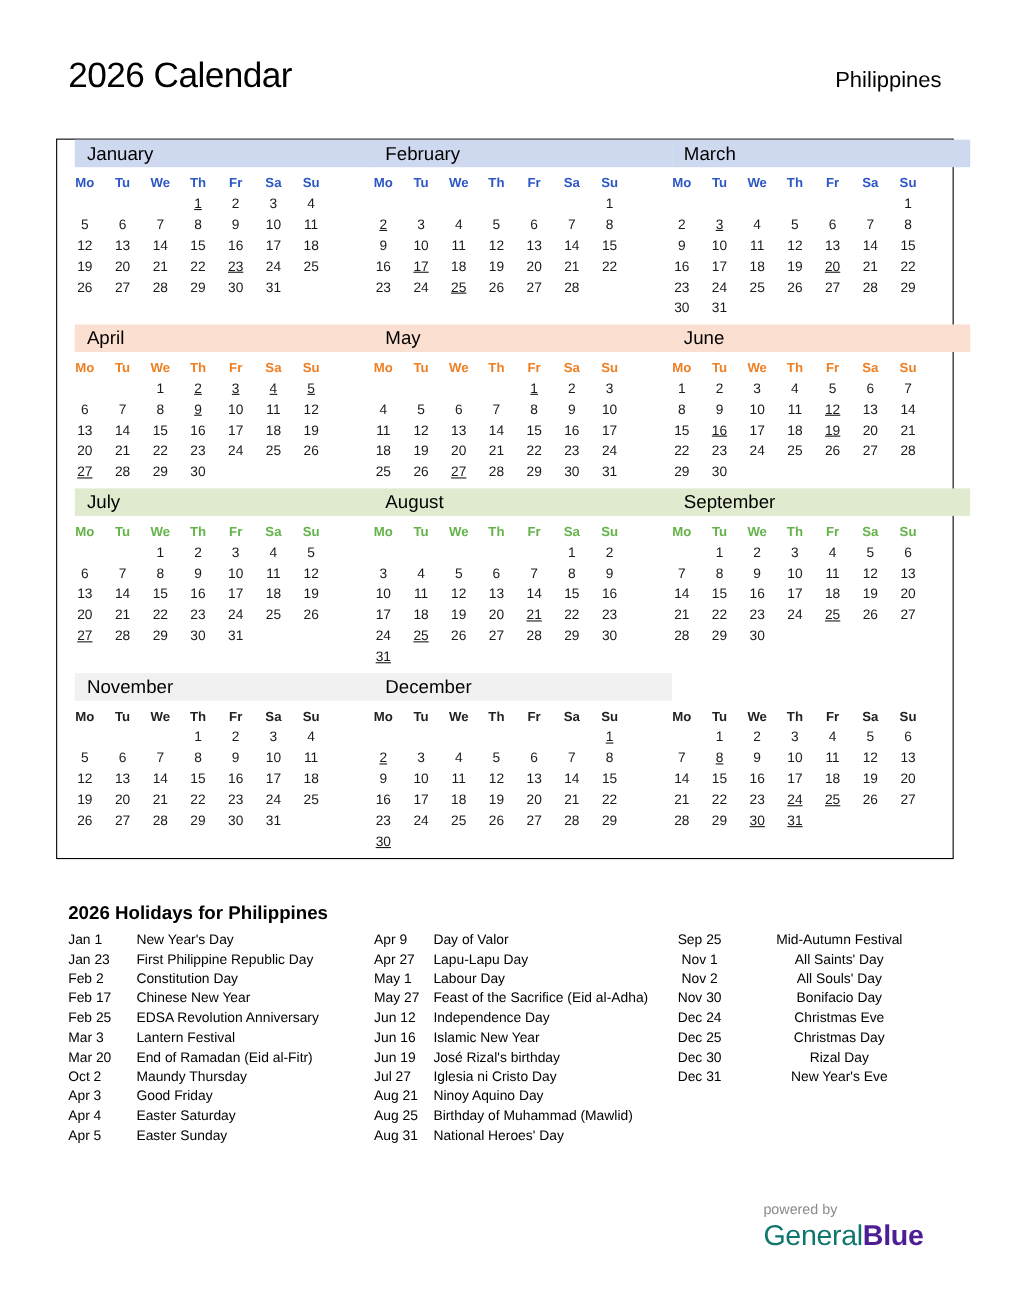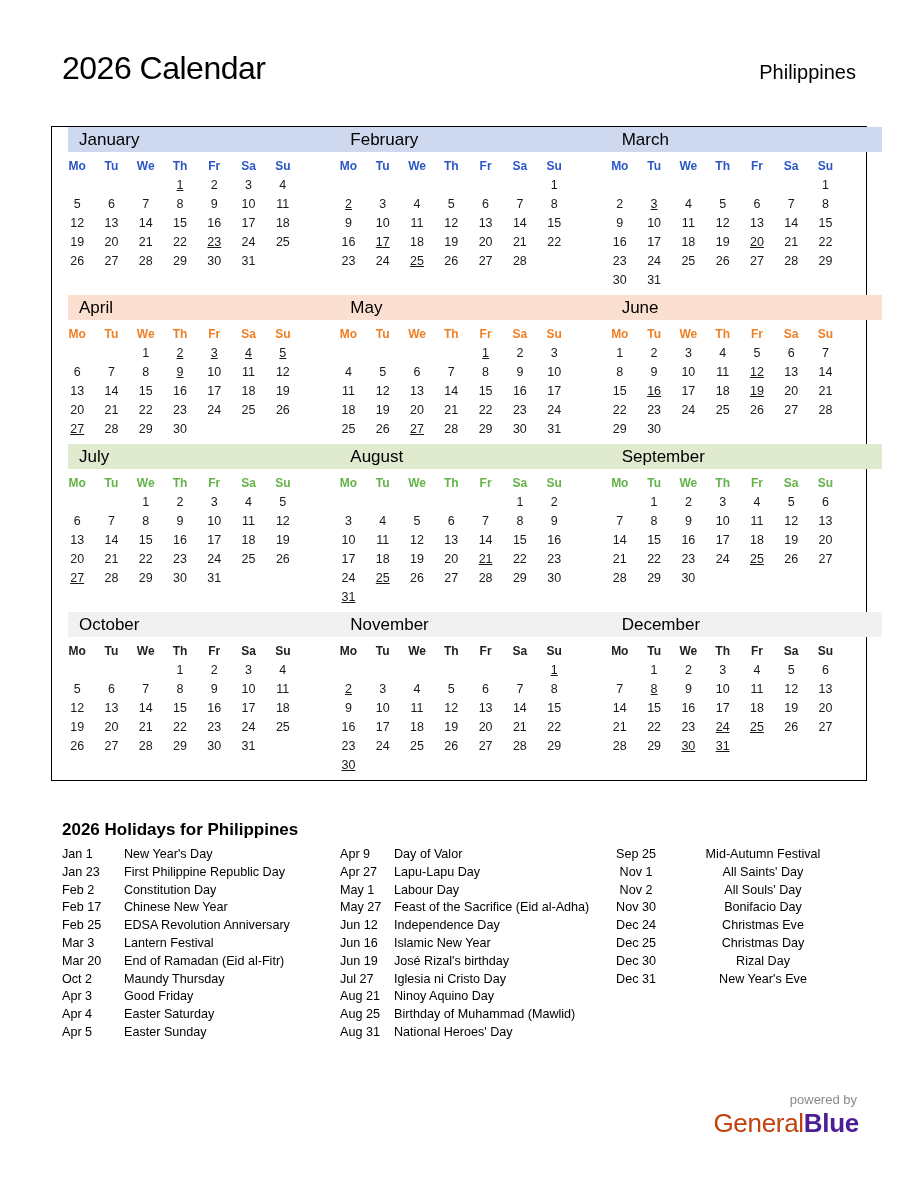--- a/index.html
+++ b/index.html
@@ -152,35 +152,35 @@
   .hcol-2 .hdate { width: 54px; }
   .hcol-3 .hdate { width: 56px; }
   .hname { flex: 1 1 auto; }
 
   
   .logo {
     position: absolute;
     left: 694px;
     top: 1092px;
     width: 165px;
-    text-align: right;
+    text-align: left;
   }
   .logo-powered {
     font-size: 13px;
     color: #8a8a8a;
     line-height: 16px;
     padding-right: 2px;
   }
   .logo-word {
     font-size: 26px;
     line-height: 30px;
     letter-spacing: -0.3px;
     white-space: nowrap;
   }
-  .logo-general { color: #c2410c; }
+  .logo-general { color: #0f766e; }
   .logo-blue { color: #4c1d95; font-weight: bold; }
 </style>
 </head>
 <body>
 
 <div class="title-row">
   <div class="page-title">2026 Calendar</div>
   <div class="page-country">Philippines</div>
 </div>
 
@@ -802,23 +802,20 @@
                 <td class="empty"></td>
               </tr>
             </tbody>
           </table>
         </div>
       </div>
     </div>
     <div class="q4">
       <div class="band-row">
         <div class="band-seg">
-          <div class="month-name">October</div>
-        </div>
-        <div class="band-seg">
           <div class="month-name">November</div>
         </div>
         <div class="band-seg">
           <div class="month-name">December</div>
         </div>
       </div>
       <div class="quarter-row">
         <div class="month-cell">
           <table class="month-table">
             <thead>

